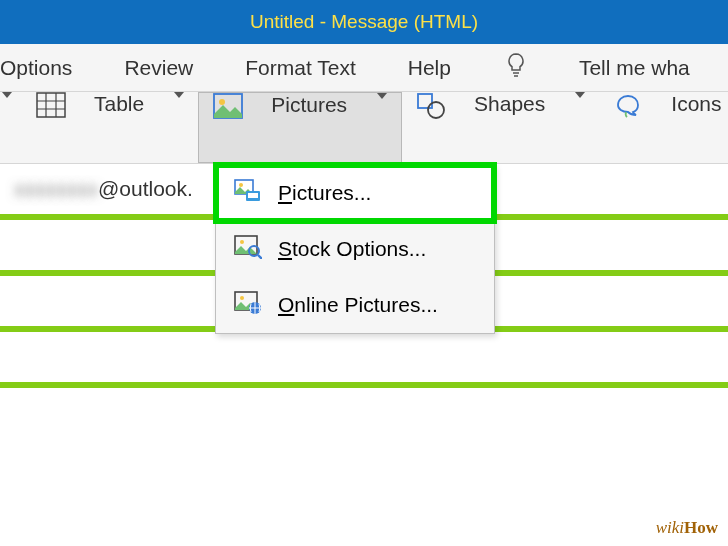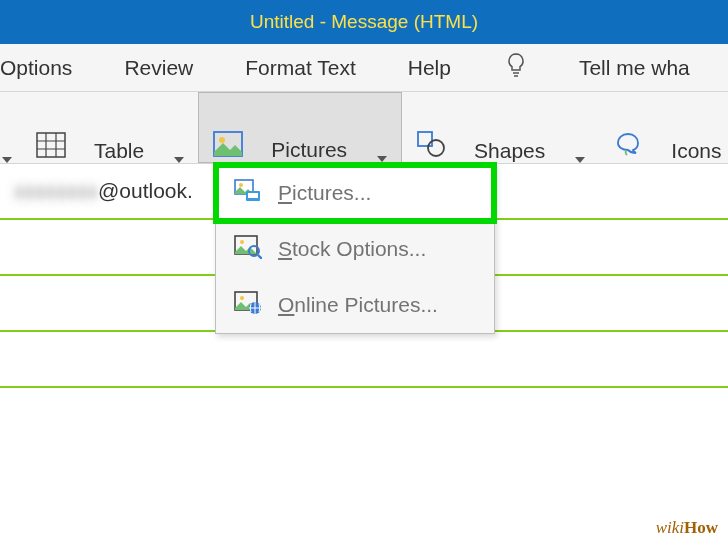--- a/index.html
+++ b/index.html
@@ -40,21 +40,21 @@
     border-bottom: 1px solid #d6d6d6;
     display: flex;
     align-items: center;
     font-size: 21px;
     color: #333;
     overflow: visible;
     position: relative;
   }
   .rgroup {
     display: flex;
-    align-items: flex-end;
+    align-items: flex-start;
     height: 100%;
     padding: 0 14px;
     gap: 28px;
     cursor: pointer;
   }
   .sep {
     width: 1px;
     height: 48px;
     background: #cfcfcf;
   }
@@ -71,21 +71,21 @@
     border: 1px solid #b8b8b8;
   }
   .rgroup .icon { flex-shrink:0; }
   .body {
     background: #fff;
     height: calc(546px - 44px - 48px - 72px);
     position: relative;
   }
   .row {
     height: 56px;
-    border-bottom: 2px solid #84cc16;
+    border-bottom: 6px solid #84cc16;
     display: flex;
     align-items: center;
     padding-left: 14px;
     font-size: 21px;
     color: #333;
   }
   .blurred {
     color: transparent;
     text-shadow: 0 0 10px rgba(80,80,80,0.7);
     user-select: none;
@@ -99,21 +99,21 @@
     border: 1px solid #bfbfbf;
     box-shadow: 2px 3px 6px rgba(0,0,0,0.15);
   }
   .dd-item {
     height: 56px;
     display: flex;
     align-items: center;
     gap: 16px;
     padding: 0 18px;
     font-size: 21px;
-    color: #737373;
+    color: #000000;
     cursor: pointer;
     position: relative;
   }
   .dd-item.highlight {
     background: #fff;
     outline: 6px solid #00d800;
     outline-offset: -3px;
     z-index: 2;
   }
   .ul-first::first-letter { text-decoration: underline; }

